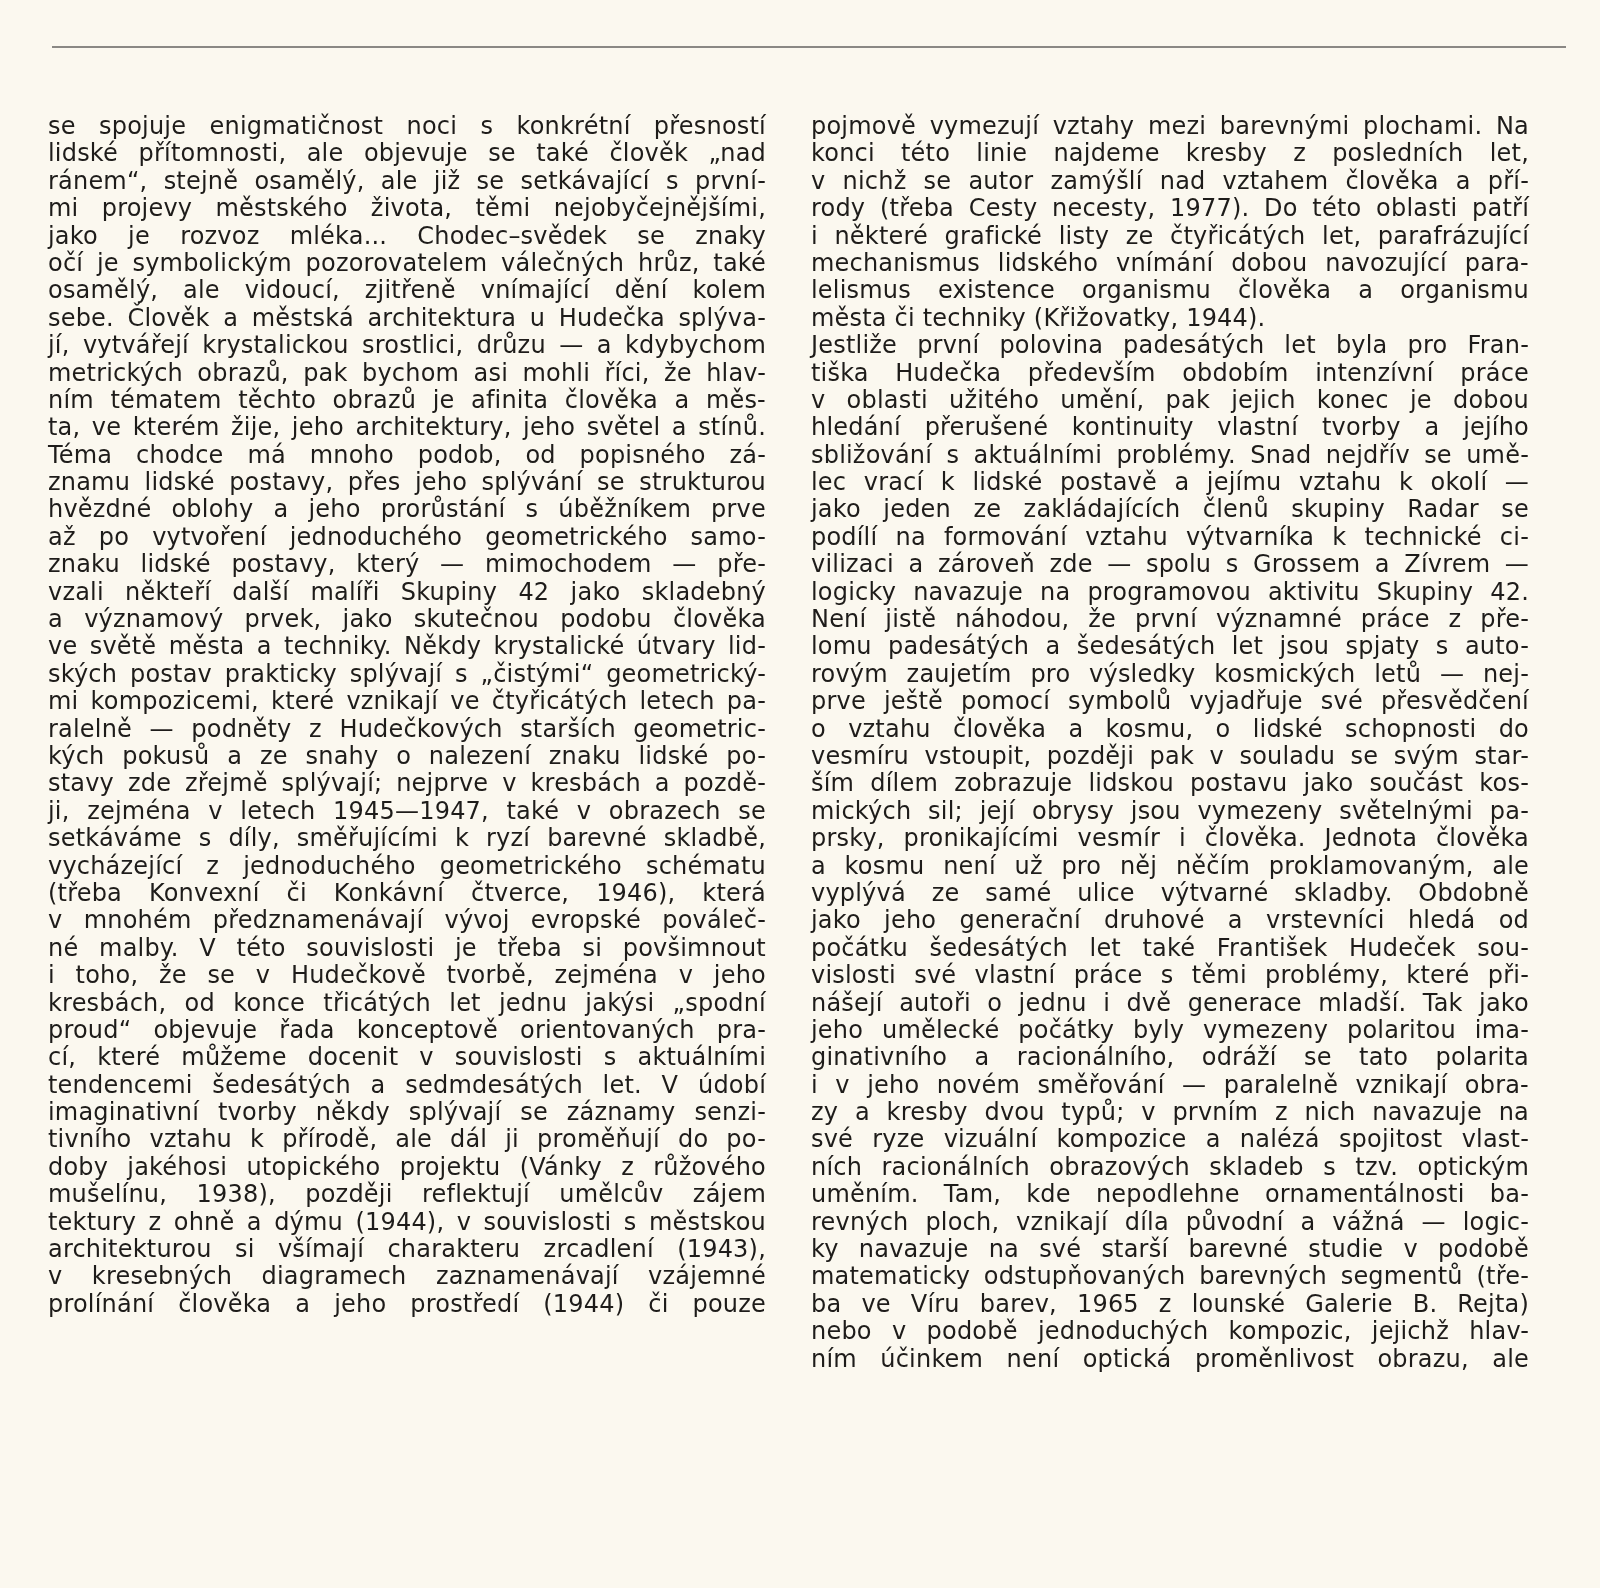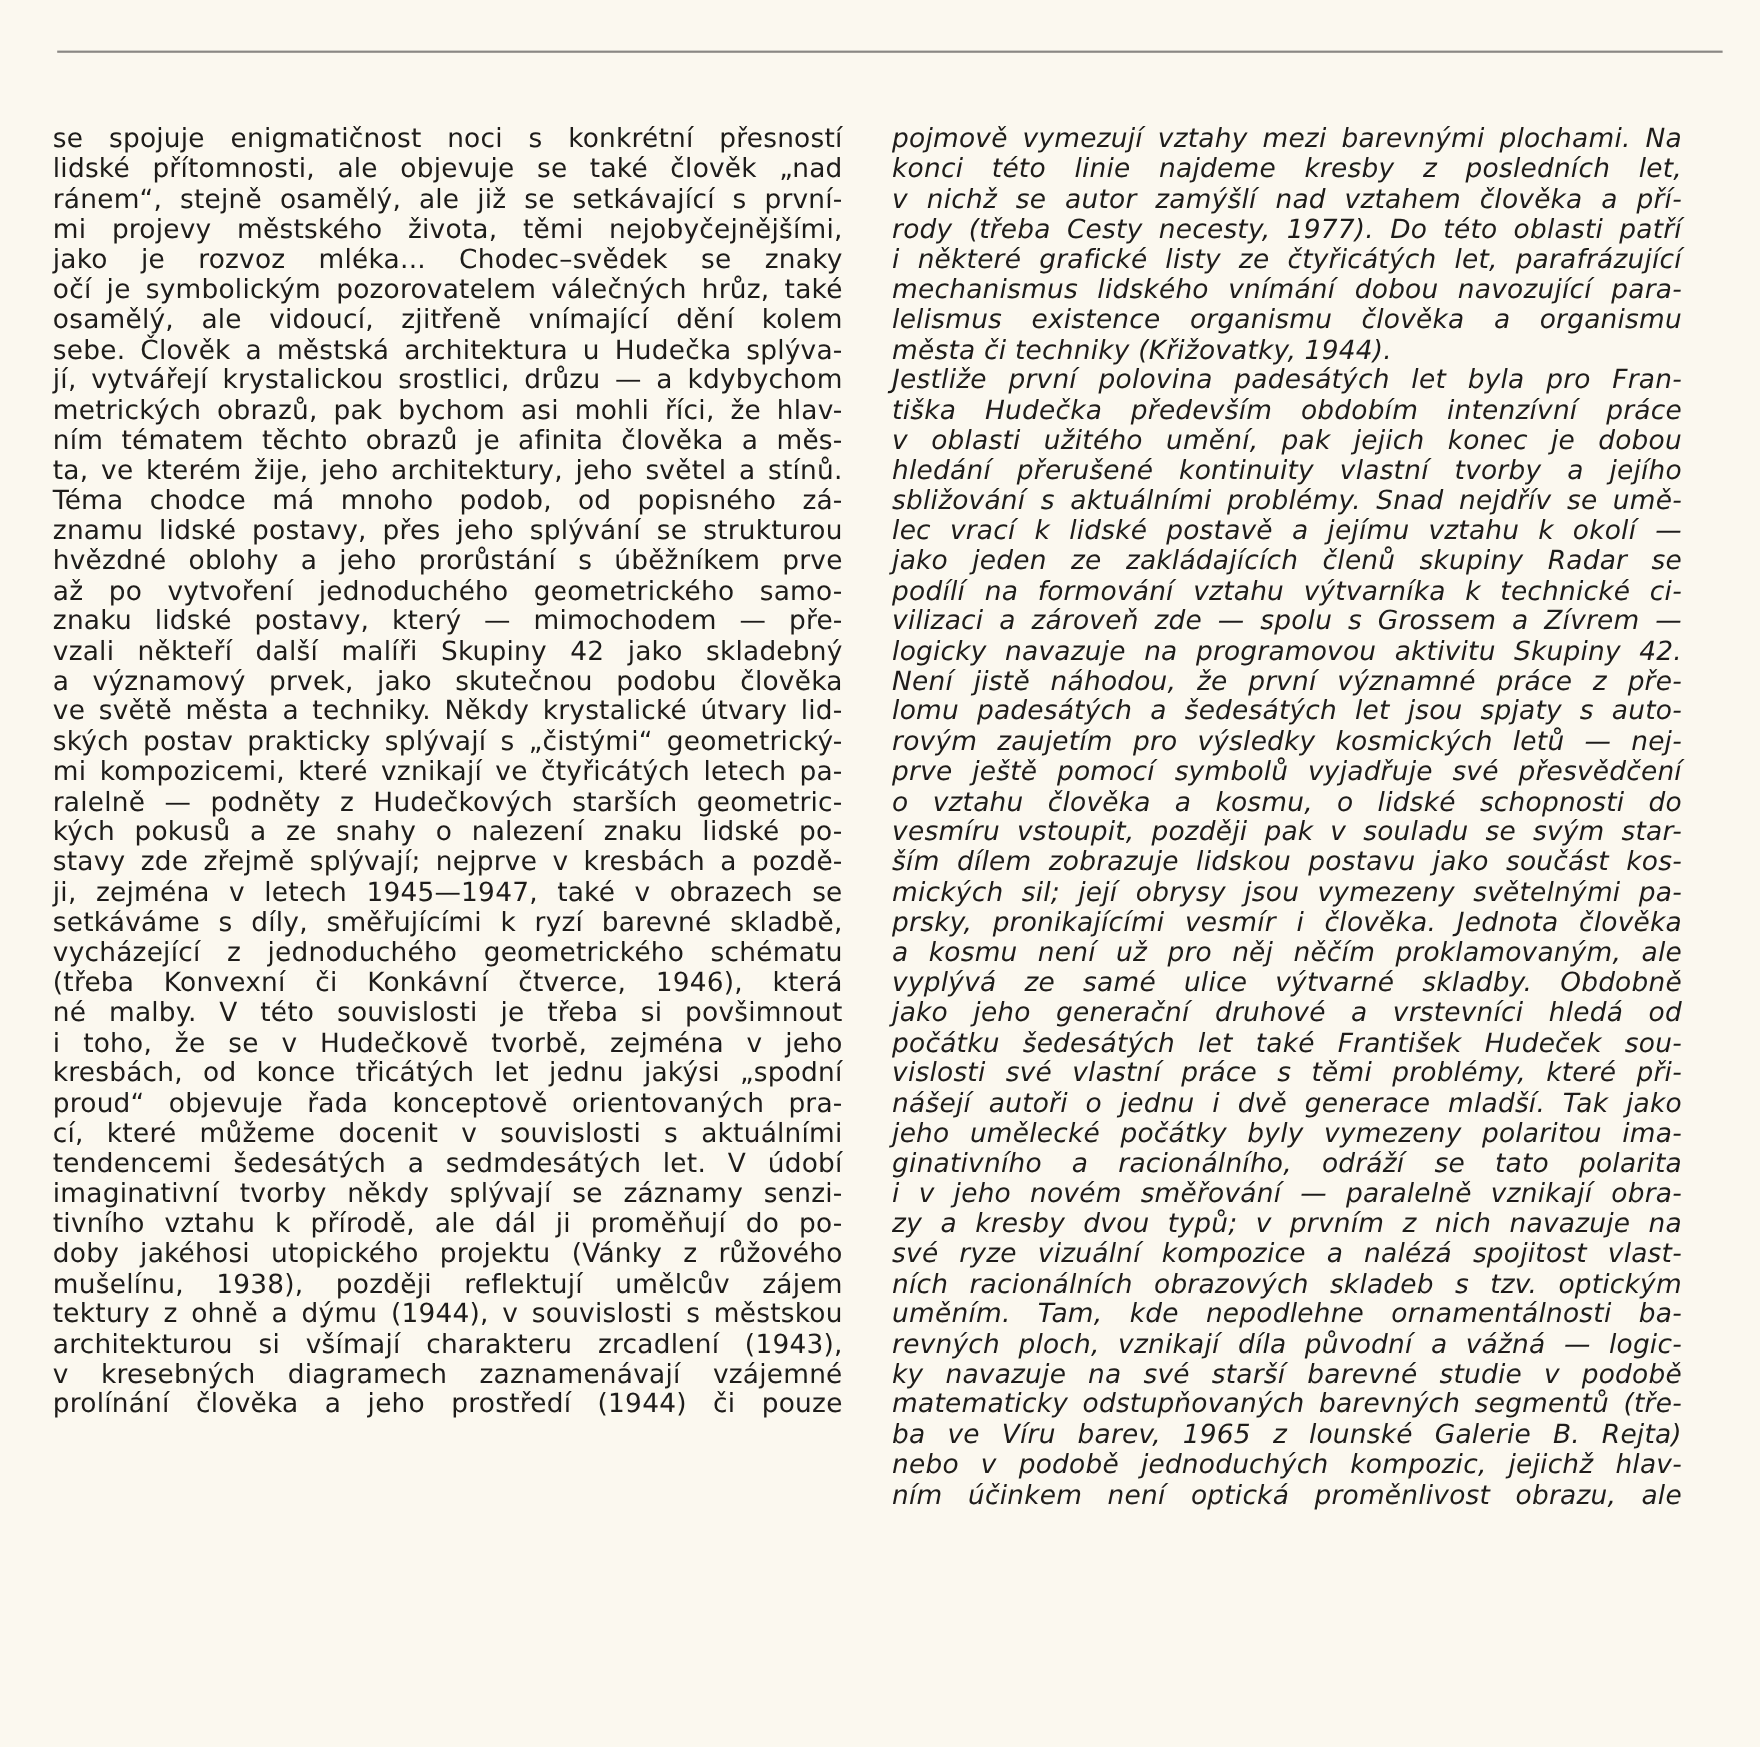--- a/index.html
+++ b/index.html
@@ -13,21 +13,21 @@
   .rule {
     position: absolute; left: 52px; top: 46px; width: 1514px; height: 2px;
     background: #8a8884;
   }
   .col {
     position: absolute; top: 113px; width: 718px;
     font-size: 24px; line-height: 27.4px;
     letter-spacing: 0.2px;
   }
   .col.left { left: 48px; }
-  .col.right { left: 811px; font-style: italic; }
+  .col.right { left: 811px; }
   .line {
     display: block; white-space: nowrap;
     text-align: justify; text-align-last: justify;
     height: 27.4px;
   }
   .line.last { text-align-last: left; }
 </style>
 </head>
 <body>
 
@@ -56,20 +56,21 @@
     <span class="line">ve světě města a techniky. Někdy krystalické útvary lid-</span>
     <span class="line">ských postav prakticky splývají s „čistými“ geometrický-</span>
     <span class="line">mi kompozicemi, které vznikají ve čtyřicátých letech pa-</span>
     <span class="line">ralelně — podněty z Hudečkových starších geometric-</span>
     <span class="line">kých pokusů a ze snahy o nalezení znaku lidské po-</span>
     <span class="line">stavy zde zřejmě splývají; nejprve v kresbách a pozdě-</span>
     <span class="line">ji, zejména v letech 1945—1947, také v obrazech se</span>
     <span class="line">setkáváme s díly, směřujícími k ryzí barevné skladbě,</span>
     <span class="line">vycházející z jednoduchého geometrického schématu</span>
     <span class="line">(třeba Konvexní či Konkávní čtverce, 1946), která</span>
+    <span class="line">v mnohém předznamenávají vývoj evropské pováleč-</span>
     <span class="line">né malby. V této souvislosti je třeba si povšimnout</span>
     <span class="line">i toho, že se v Hudečkově tvorbě, zejména v jeho</span>
     <span class="line">kresbách, od konce třicátých let jednu jakýsi „spodní</span>
     <span class="line">proud“ objevuje řada konceptově orientovaných pra-</span>
     <span class="line">cí, které můžeme docenit v souvislosti s aktuálními</span>
     <span class="line">tendencemi šedesátých a sedmdesátých let. V údobí</span>
     <span class="line">imaginativní tvorby někdy splývají se záznamy senzi-</span>
     <span class="line">tivního vztahu k přírodě, ale dál ji proměňují do po-</span>
     <span class="line">doby jakéhosi utopického projektu (Vánky z růžového</span>
     <span class="line">mušelínu, 1938), později reflektují umělcův zájem</span>

